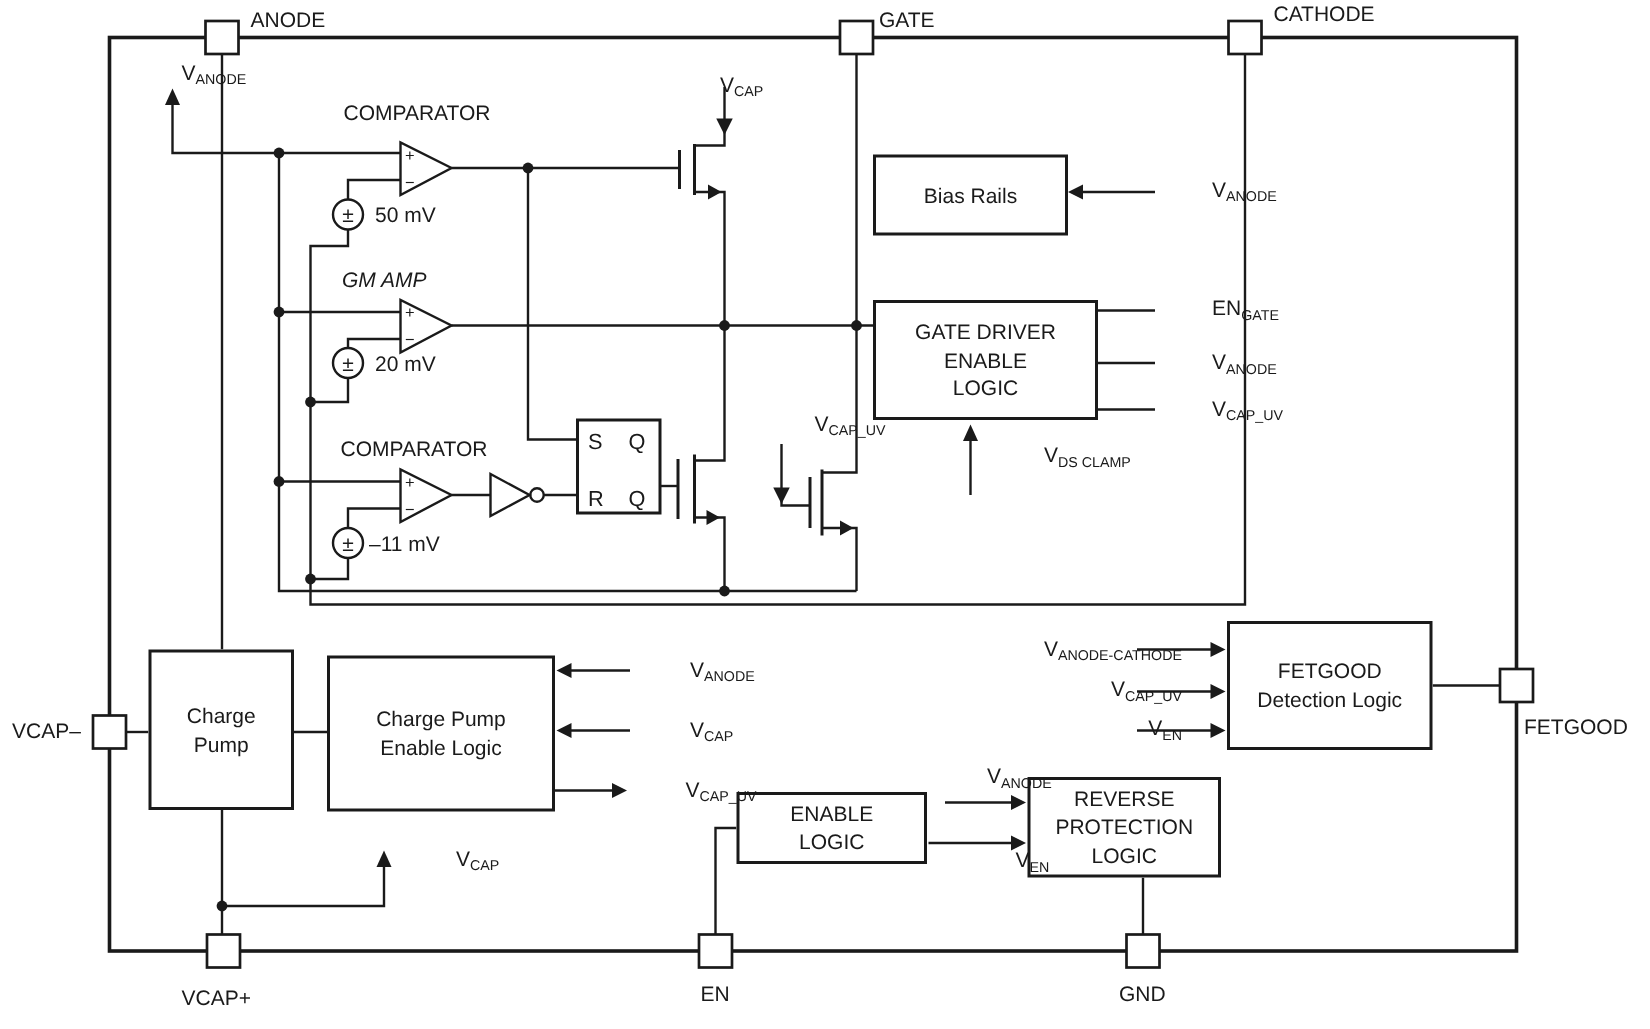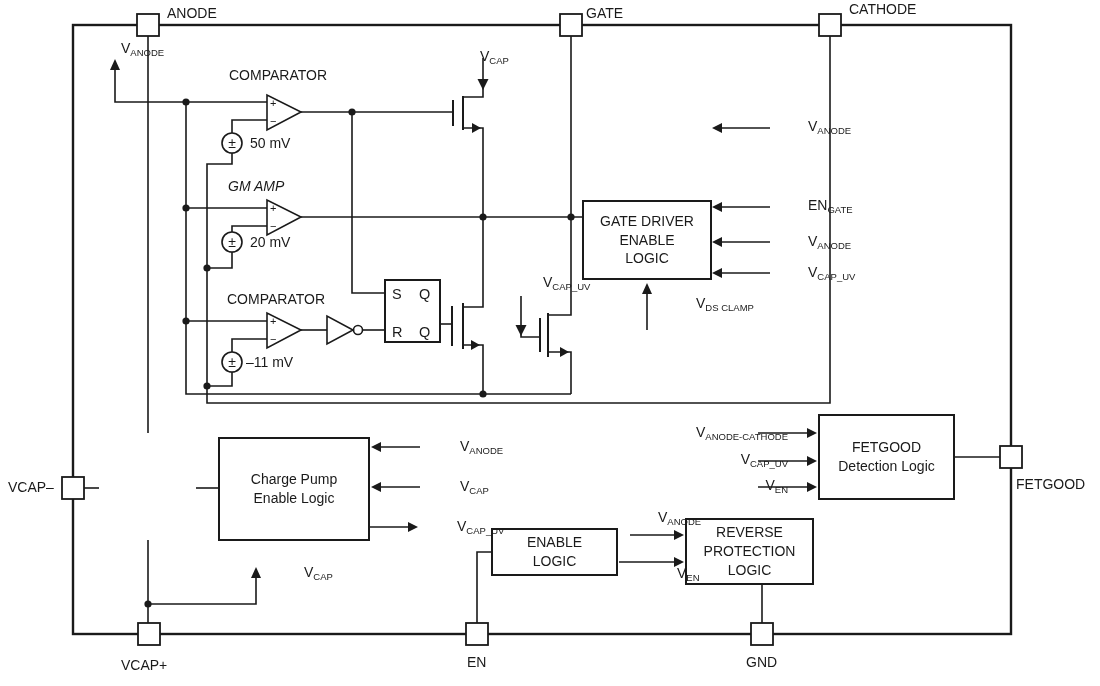--- a/index.html
+++ b/index.html
@@ -148,28 +148,35 @@
     <rect x="560" y="14" width="22" height="22"></rect>
     <rect x="819" y="14" width="22" height="22"></rect>
     <rect x="62" y="477" width="22" height="22"></rect>
     <rect x="1000" y="446" width="22" height="22"></rect>
     <rect x="138" y="623" width="22" height="22"></rect>
     <rect x="466" y="623" width="22" height="22"></rect>
     <rect x="751" y="623" width="22" height="22"></rect>
   </g>
 </svg>
 
-<div class="blk" style="left:582px;top:200px;width:130px;height:80px;">
+<div class="blk" style="left:582px;top:103px;width:130px;height:54px;">
+  <div>Bias Rails</div>
+</div>
+<div class="blk" style="left:582px;top:200px;width:150px;height:80px;">
   <div>GATE DRIVER</div>
   <div>ENABLE</div>
   <div>LOGIC</div>
 </div>
 <div class="blk" style="left:818px;top:414px;width:137px;height:86px;">
   <div>FETGOOD</div>
   <div>Detection Logic</div>
+</div>
+<div class="blk" style="left:99px;top:433px;width:97px;height:107px;">
+  <div>Charge</div>
+  <div>Pump</div>
 </div>
 <div class="blk" style="left:218px;top:437px;width:152px;height:104px;">
   <div>Charge Pump</div>
   <div>Enable Logic</div>
 </div>
 <div class="blk" style="left:491px;top:528px;width:127px;height:48px;">
   <div>ENABLE</div>
   <div>LOGIC</div>
 </div>
 <div class="blk" style="left:685px;top:518px;width:129px;height:67px;">

